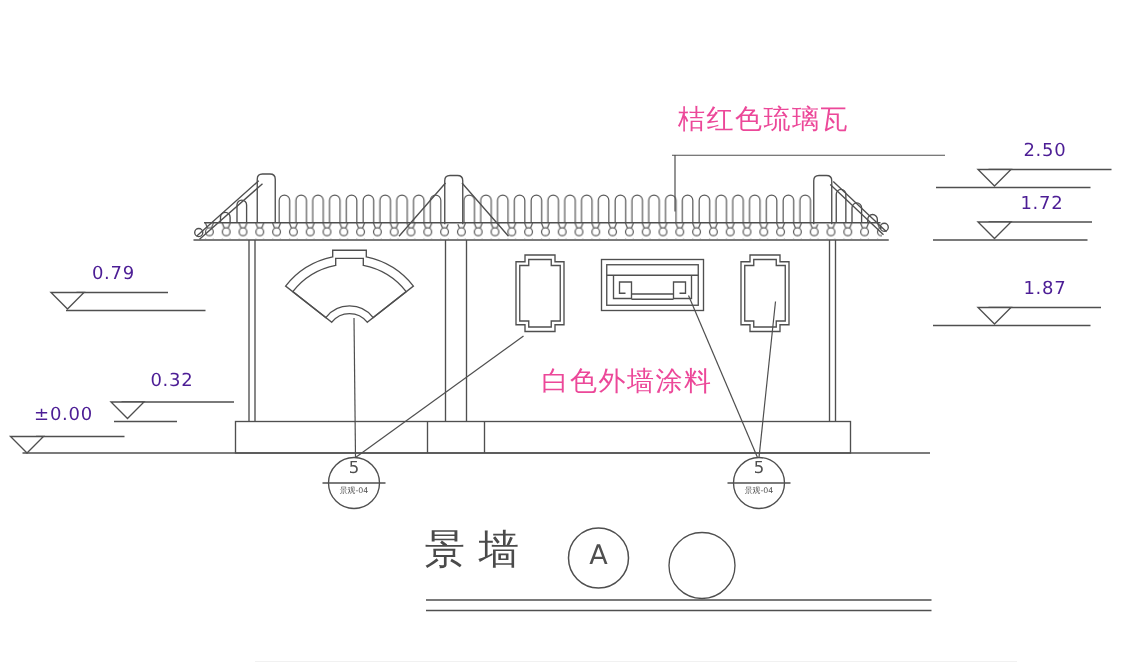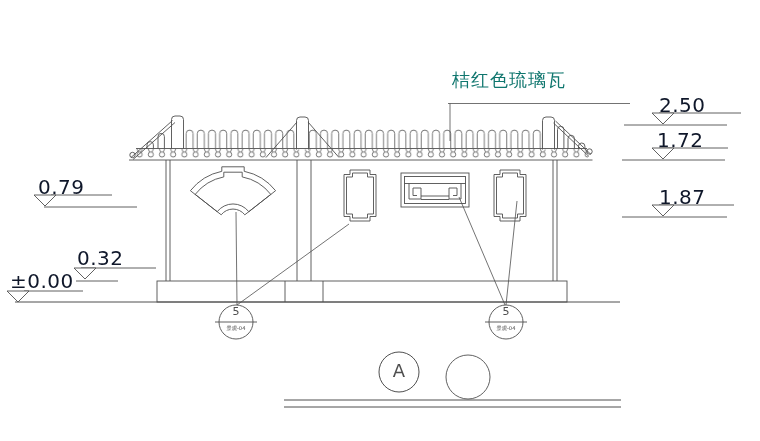--- a/index.html
+++ b/index.html
@@ -2,22 +2,22 @@
 <html><head>
 <meta charset="utf-8">
 <style>
   html,body{margin:0;padding:0;background:#e8e8e8;}
   .canvas{
     position:relative;width:760px;height:441px;background:#ffffff;overflow:hidden;
     font-family:"DejaVu Sans","Liberation Sans",sans-serif;color:#4a4a4a;
   }
   .canvas svg{position:absolute;left:0;top:0;}
   .lbl{position:absolute;white-space:nowrap;line-height:1.1;}
-  .cn{font-size:18px;letter-spacing:1px;color:#0f766e;text-align:right;}
-  .elev{font-size:20px;width:52px;text-align:left;letter-spacing:0.5px;color:#0f172a;}
+  .cn{font-size:18px;letter-spacing:1px;color:#ec4899;text-align:right;}
+  .elev{font-size:12px;width:52px;text-align:right;letter-spacing:0.5px;color:#4c1d95;}
   .title-name{font-size:27px;letter-spacing:9px;color:#4a4a4a;}
   .title-type{font-size:27px;letter-spacing:2px;color:#4a4a4a;}
   .axis-letter{font-size:18px;width:22px;text-align:center;color:#4f4f4f;}
   .dm-num{font-size:11px;width:20px;text-align:center;color:#4f4f4f;}
   .dm-sheet{font-size:5.5px;width:50px;text-align:center;color:#4f4f4f;transform:scale(.95);}
 </style>
 </head>
 <body>
 
 <div class="canvas">
@@ -121,29 +121,31 @@
     </g>
 
     <g stroke="#4f4f4f" stroke-width="1" fill="none">
       <circle cx="399" cy="372" r="20"></circle>
       <circle cx="468" cy="377" r="22" stroke-width="0.9"></circle>
       <path d="M284,400 H621 M284,407 H621"></path>
     </g>
   </svg>
 
   <div class="lbl cn" style="left:452px;top:70px;">桔红色琉璃瓦</div>
+  <div class="lbl cn" style="left:361px;top:245px;">白色外墙涂料</div>
 
   <div class="lbl elev" style="left:659px;top:94px;">2.50</div>
   <div class="lbl elev" style="left:657px;top:129px;">1.72</div>
   <div class="lbl elev" style="left:659px;top:186px;">1.87</div>
 
   <div class="lbl elev" style="left:38px;top:176px;">0.79</div>
   <div class="lbl elev" style="left:77px;top:247px;">0.32</div>
   <div class="lbl elev" style="left:10px;top:270px;">±0.00</div>
 
   <div class="lbl dm-num" style="left:226px;top:306px;">5</div>
   <div class="lbl dm-sheet" style="left:211px;top:325px;">景观-04</div>
   <div class="lbl dm-num" style="left:496px;top:306px;">5</div>
   <div class="lbl dm-sheet" style="left:481px;top:325px;">景观-04</div>
 
+  <div class="lbl title-name" style="left:283px;top:352px;">景墙</div>
   <div class="lbl axis-letter" style="left:388px;top:361px;">A</div>
 
 </div>
 
 </body></html>

